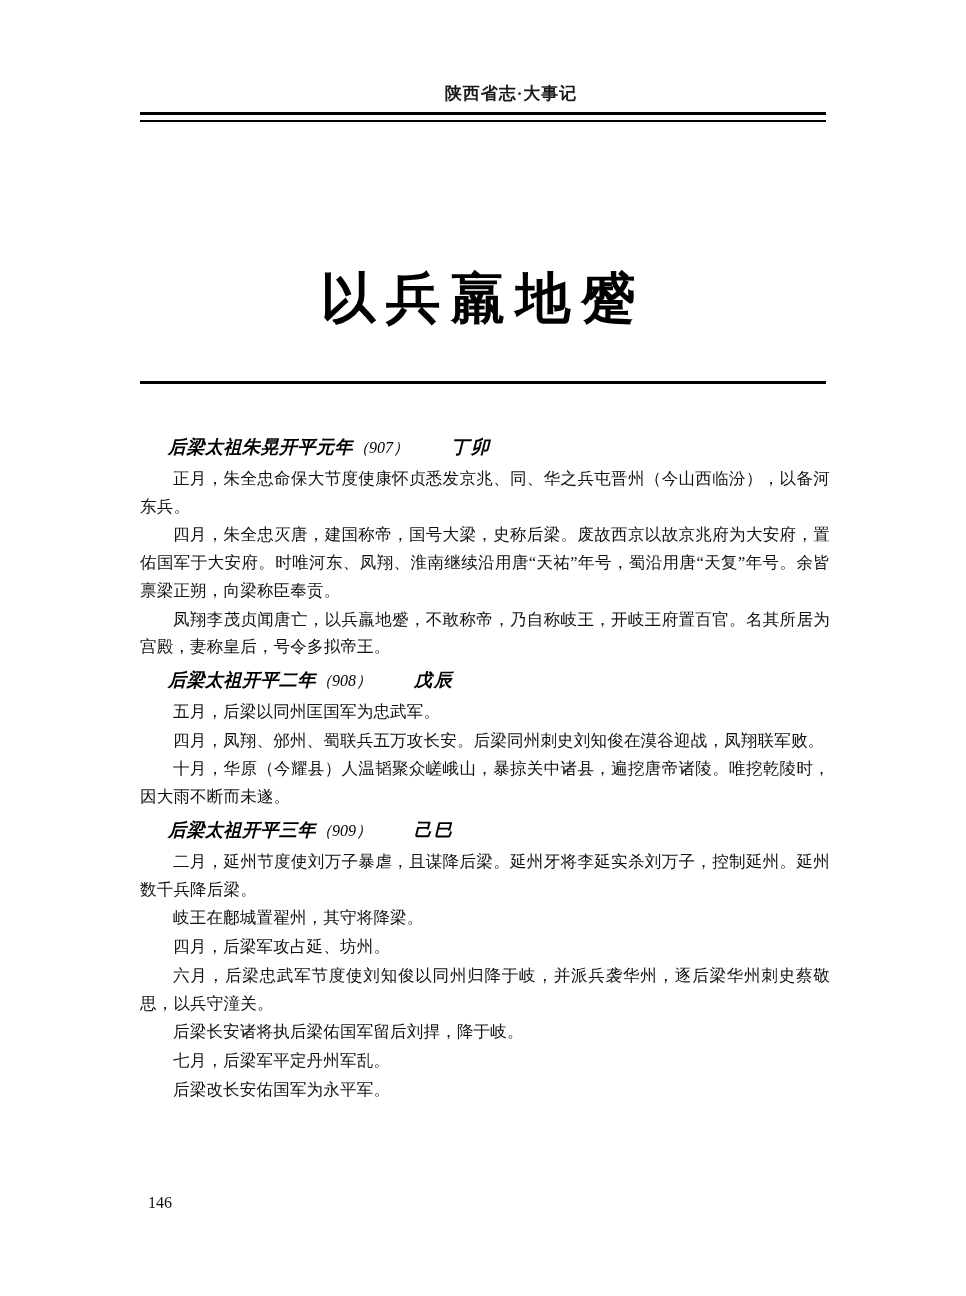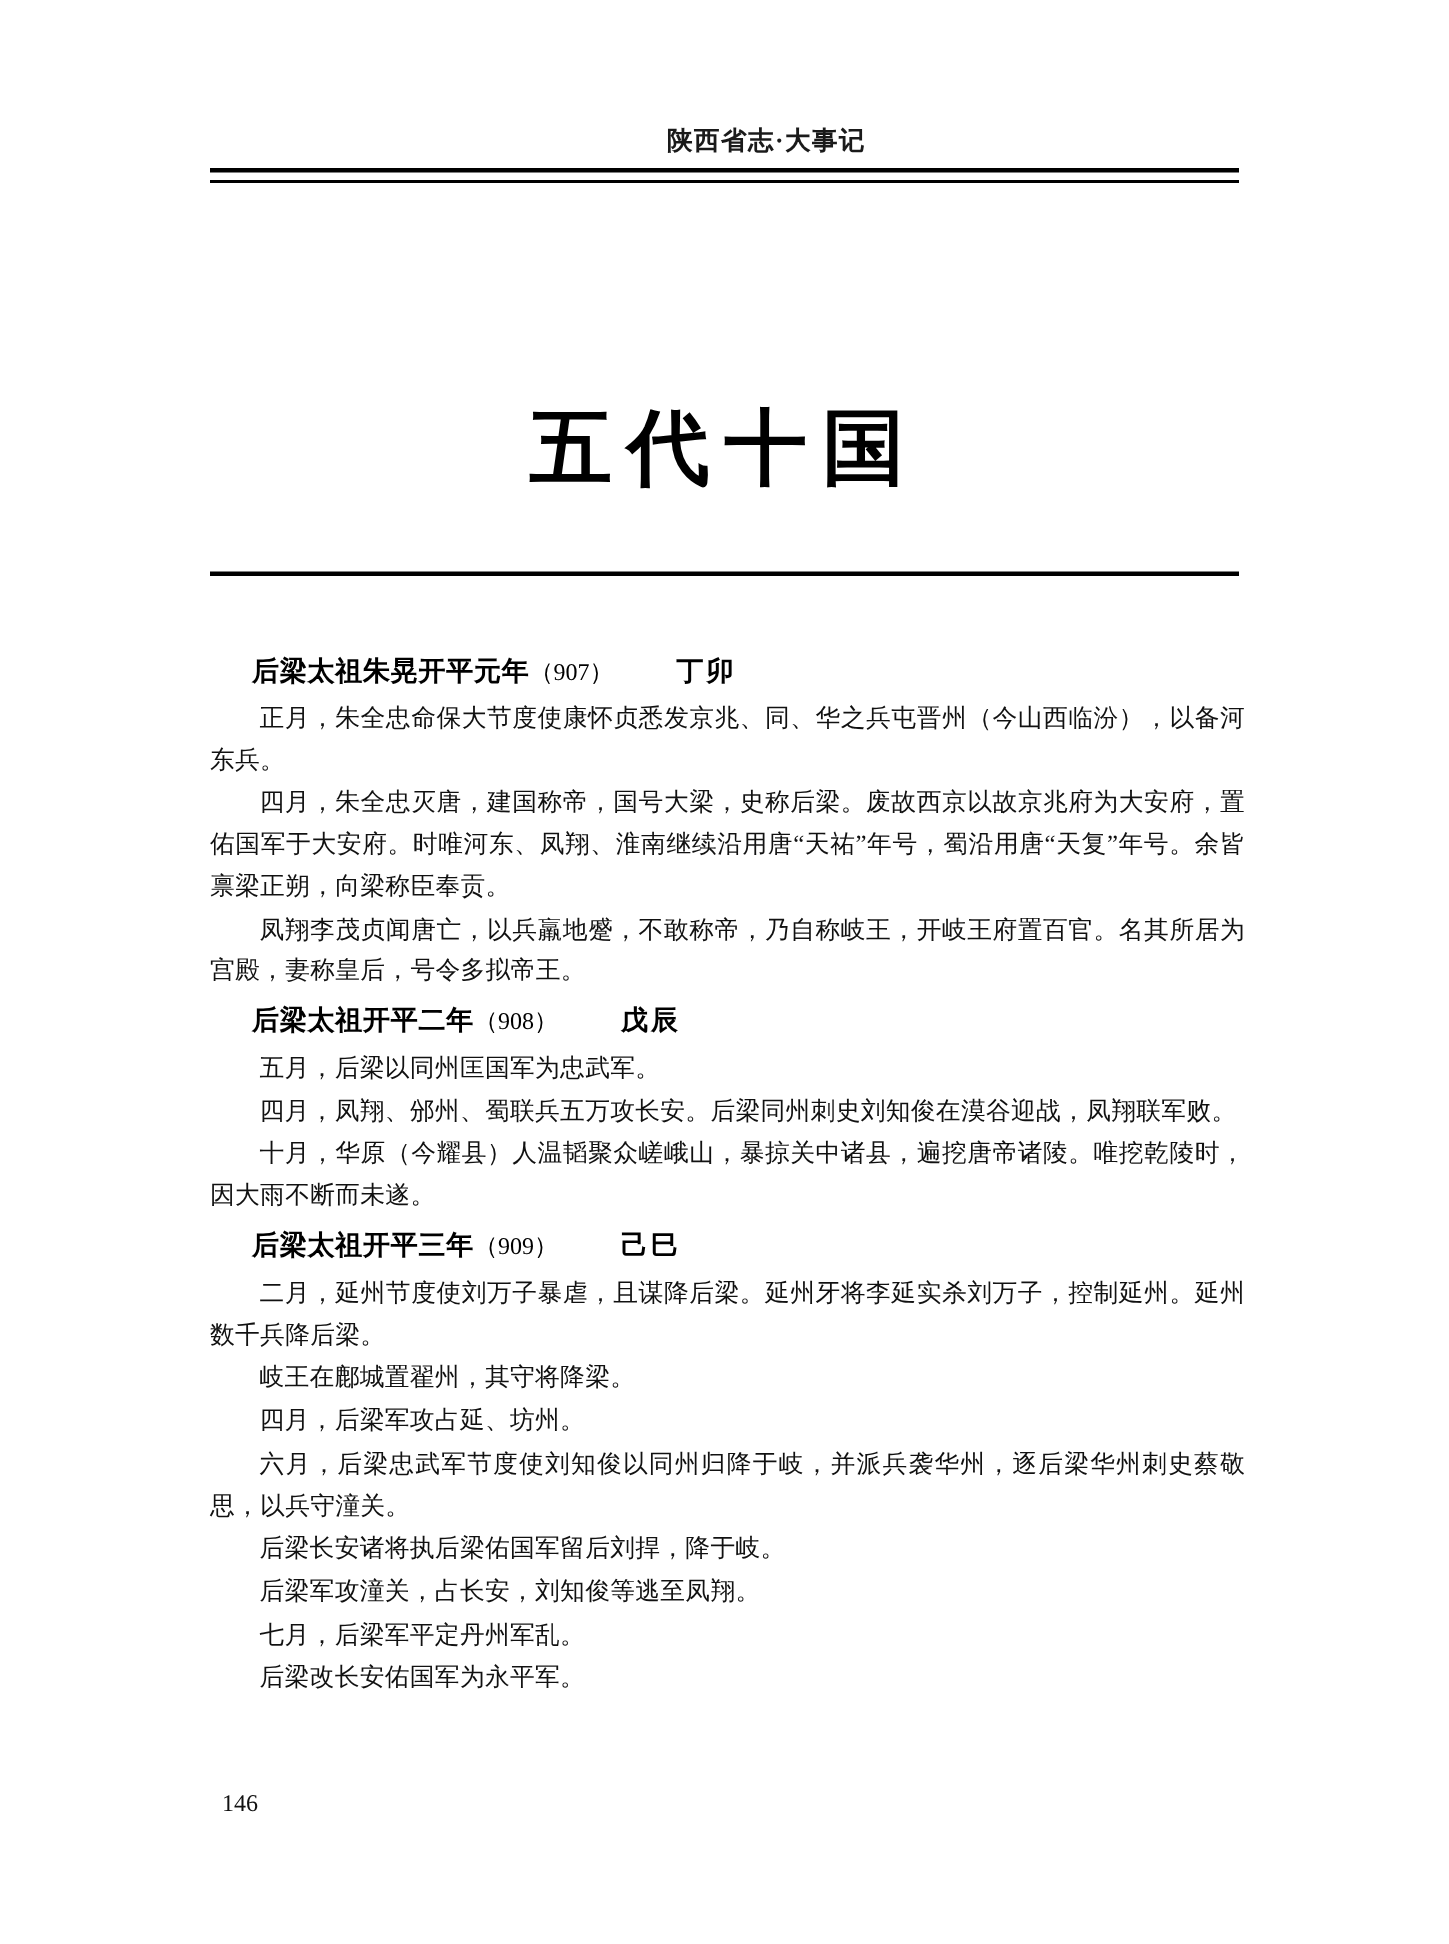--- a/index.html
+++ b/index.html
@@ -64,20 +64,21 @@
   }
 
   .entry-heading {
     font-size: 18px;
     font-weight: 700;
     margin: 6px 0 4px 0;
     padding-left: 28px;
     letter-spacing: 0.5px;
     color: #000;
     line-height: 1.5;
+    font-style: italic;
   }
   .entry-heading .year-num {
     font-weight: 500;
     font-size: 16px;
     letter-spacing: 0;
   }
   .entry-heading .ganzhi {
     font-weight: 700;
     margin-left: 42px;
     letter-spacing: 2px;
@@ -107,21 +108,21 @@
 </head>
 <body>
 
 <div class="page">
 
   <div class="header-title">陕西省志·大事记</div>
 
   <div class="rule-thick rule-1"></div>
   <div class="rule-thick rule-2"></div>
 
-  <div class="chapter-title">五代十国</div>
+  <div class="chapter-title">以兵羸地蹙</div>
 
   <div class="rule-thick rule-3"></div>
 
   <div class="content">
 
     <div class="entry-heading">
       <span>后梁太祖朱晃开平元年</span><span class="year-num">（907）</span><span class="ganzhi">丁卯</span>
     </div>
     <p class="para">正月，朱全忠命保大节度使康怀贞悉发京兆、同、华之兵屯晋州（今山西临汾），以备河东兵。</p>
     <p class="para">四月，朱全忠灭唐，建国称帝，国号大梁，史称后梁。废故西京以故京兆府为大安府，置佑国军于大安府。时唯河东、凤翔、淮南继续沿用唐“天祐”年号，蜀沿用唐“天复”年号。余皆禀梁正朔，向梁称臣奉贡。</p>
@@ -135,21 +136,20 @@
     <p class="para">十月，华原（今耀县）人温韬聚众嵯峨山，暴掠关中诸县，遍挖唐帝诸陵。唯挖乾陵时，因大雨不断而未遂。</p>
 
     <div class="entry-heading">
       <span>后梁太祖开平三年</span><span class="year-num">（909）</span><span class="ganzhi">己巳</span>
     </div>
     <p class="para">二月，延州节度使刘万子暴虐，且谋降后梁。延州牙将李延实杀刘万子，控制延州。延州数千兵降后梁。</p>
     <p class="para">岐王在鄜城置翟州，其守将降梁。</p>
     <p class="para">四月，后梁军攻占延、坊州。</p>
     <p class="para">六月，后梁忠武军节度使刘知俊以同州归降于岐，并派兵袭华州，逐后梁华州刺史蔡敬思，以兵守潼关。</p>
     <p class="para">后梁长安诸将执后梁佑国军留后刘捍，降于岐。</p>
-    <p class="para">后梁军攻潼关，占长安，刘知俊等逃至凤翔。</p>
     <p class="para">七月，后梁军平定丹州军乱。</p>
     <p class="para">后梁改长安佑国军为永平军。</p>
 
   </div>
 
   <div class="page-number">146</div>
 
 </div>
 
 </body></html>

